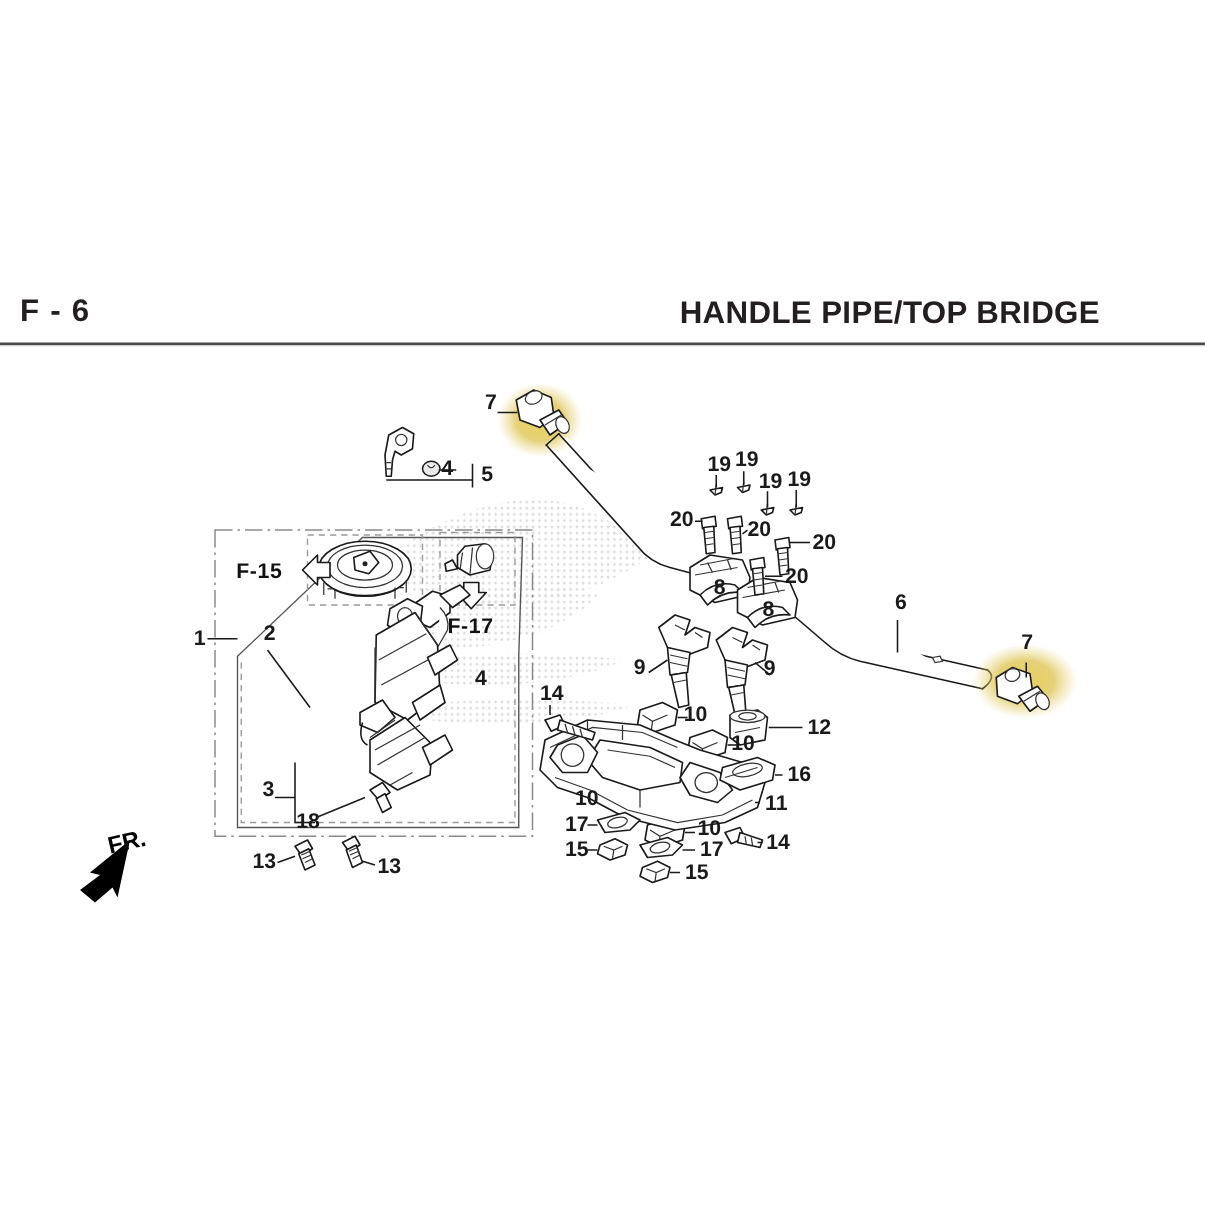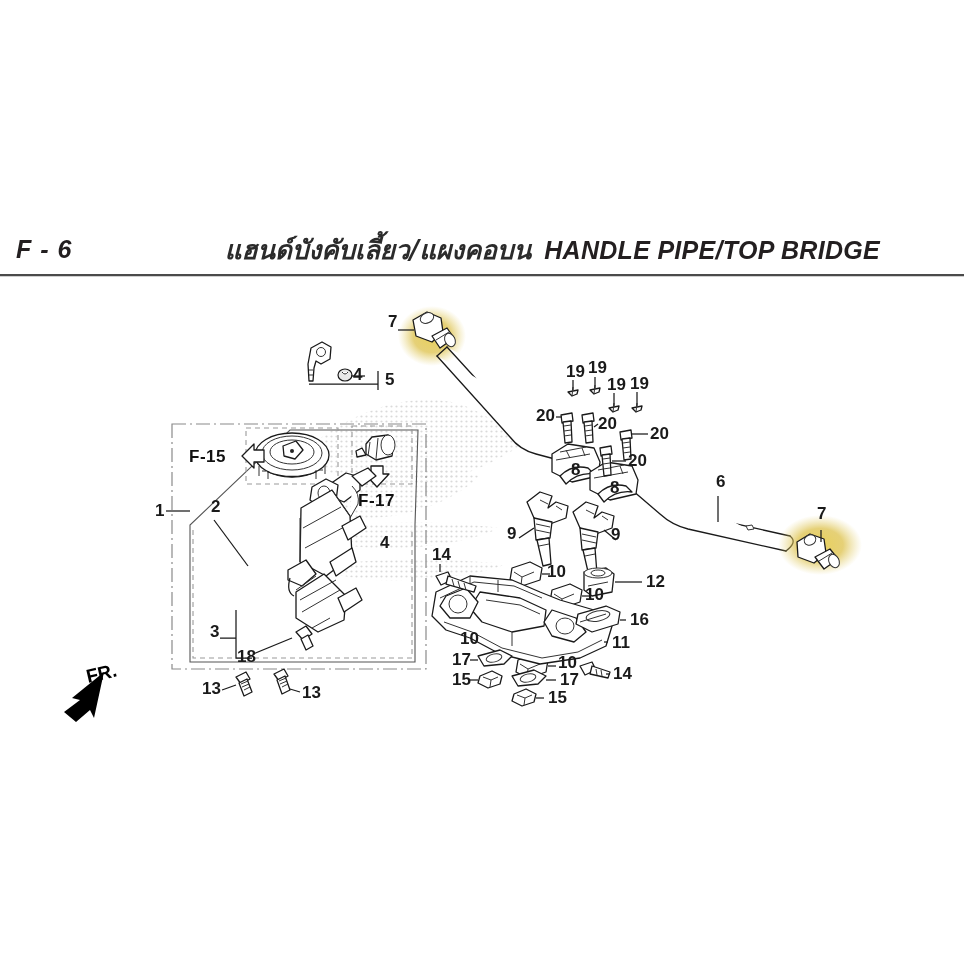--- a/index.html
+++ b/index.html
@@ -16,21 +16,20 @@
     overflow: hidden;
   }
 
   
   #header {
     position: absolute;
     left: 0;
     top: 228px;
     width: 892px;
     height: 52px;
-    font-style: italic;
   }
   #page-code {
     position: absolute;
     left: 16px;
     top: 7px;
     font-size: 25px;
     font-weight: bold;
     color: #231f20;
     letter-spacing: 1px;
   }
@@ -137,21 +136,20 @@
   }
 </style>
 </head>
 <body>
 
 <div id="page">
 
   <div id="header">
     <div id="page-code">F - 6</div>
     <div id="title-block">
-      <span id="title-th">แฮนด์บังคับเลี้ยว/แผงคอบน</span>
       <span id="title-en">HANDLE PIPE/TOP BRIDGE</span>
     </div>
   </div>
   <div id="header-rule"></div>
 
   <div id="diagram">
     <svg width="964" height="470" viewBox="0 0 964 470" xmlns="http://www.w3.org/2000/svg">
 
       <defs>
         <radialGradient id="glowA" cx="50%" cy="50%" r="50%">

